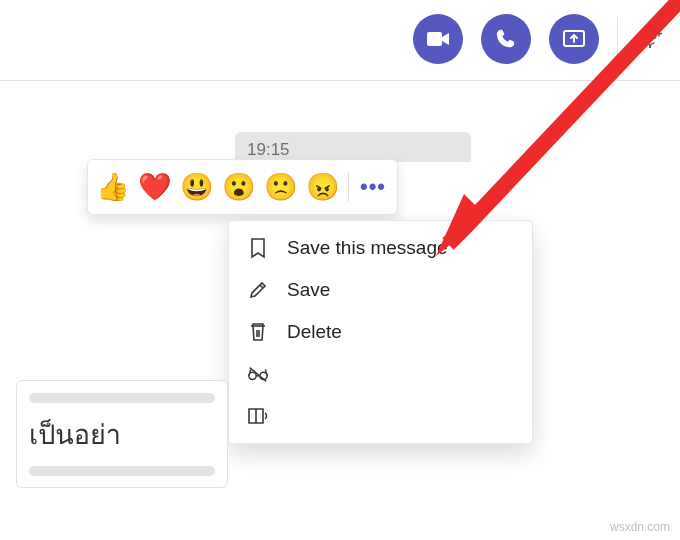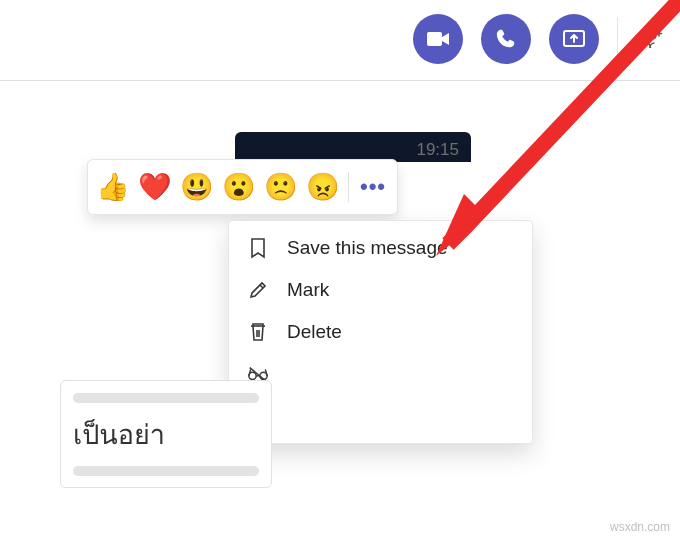--- a/index.html
+++ b/index.html
@@ -54,25 +54,24 @@
     height: 1px;
     background: #e0e0e0;
   }
   
   .msg-timestamp {
     position: absolute;
     left: 235px;
     top: 132px;
     color: #6f6f6f;
     font-size: 17px;
-    background: #0f172a;
+    background: #e5e5e5;
     width: 236px;
     padding: 8px 12px 2px 12px;
     border-radius: 6px 6px 0 0;
-    text-align: right;
   }
   
   .reaction-bar {
     position: absolute;
     left: 87px;
     top: 159px;
     background: #fff;
     border: 1px solid #e5e5e5;
     border-radius: 6px;
     box-shadow: 0 6px 14px rgba(0,0,0,0.12);
@@ -147,21 +146,20 @@
     top: 380px;
     width: 212px;
     height: 108px;
     background: #fff;
     border: 1px solid #e1e1e1;
     border-radius: 6px;
     display: flex;
     flex-direction: column;
     justify-content: center;
     padding: 0 12px;
-    margin-left: 44px;
   }
   .compose .bar {
     height: 10px;
     background: #e3e3e3;
     border-radius: 5px;
     margin: 6px 0;
   }
   .compose .txt {
     font-size: 27px;
     color: #333;
@@ -243,21 +241,21 @@
     </span>
     <span>Save this message</span>
   </div>
   <div class="menu-item">
     <span class="menu-icon">
       <svg width="20" height="20" viewBox="0 0 20 20">
           <path d="M3 17l1-4L14 3l3 3L7 16l-4 1z"></path>
           <path d="M12 5l3 3"></path>
         </svg>
     </span>
-    <span>Mark</span>
+    <span>Save</span>
   </div>
   <div class="menu-item">
     <span class="menu-icon">
       <svg width="20" height="22" viewBox="0 0 20 22">
           <path d="M3 5h14"></path>
           <path d="M5 5V3h10v2"></path>
           <path d="M5 5l1 14h8l1-14"></path>
           <path d="M9 9v7M11 9v7"></path>
         </svg>
     </span>

